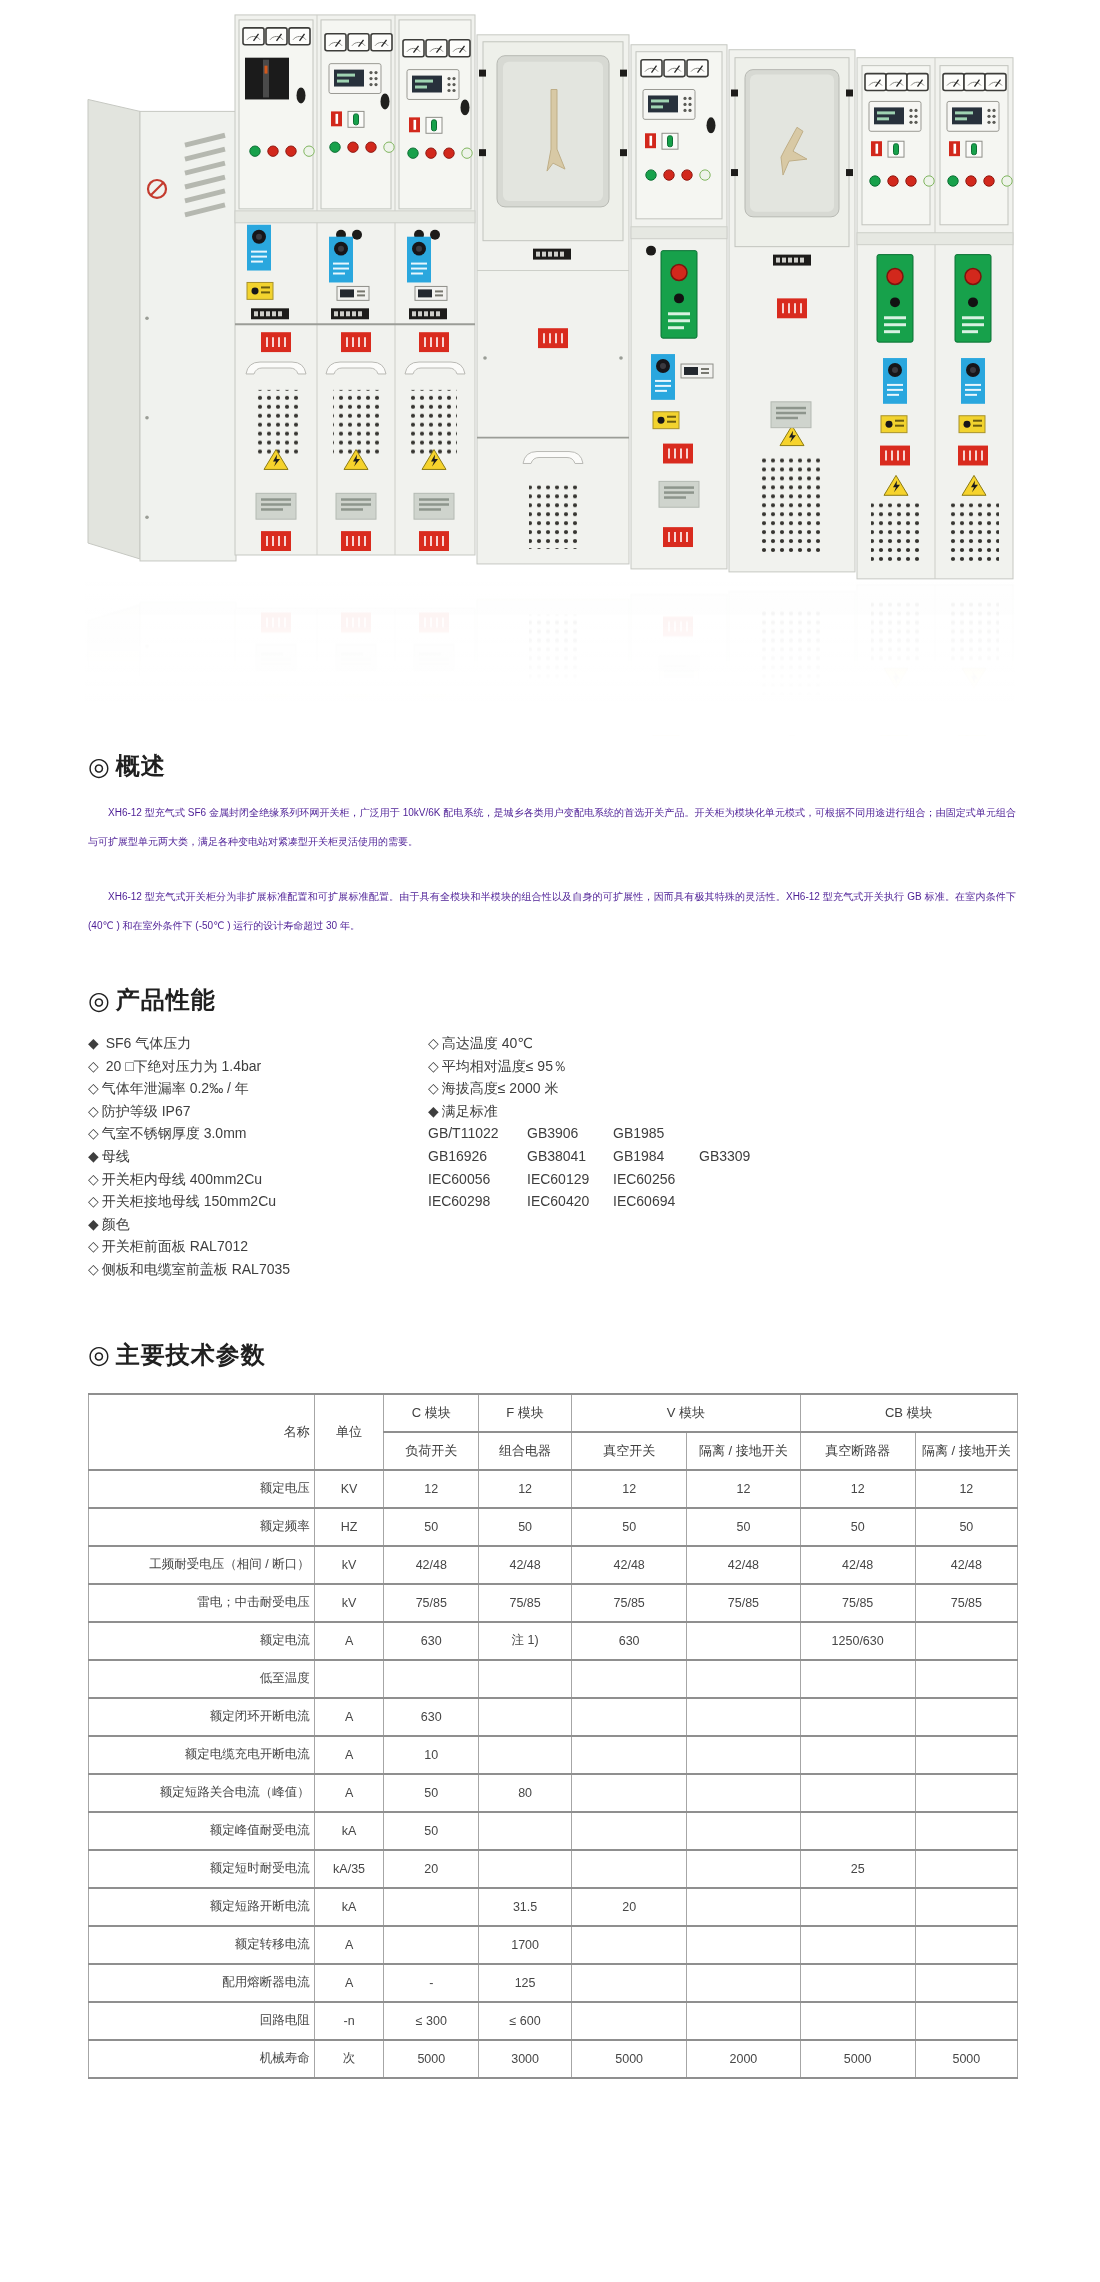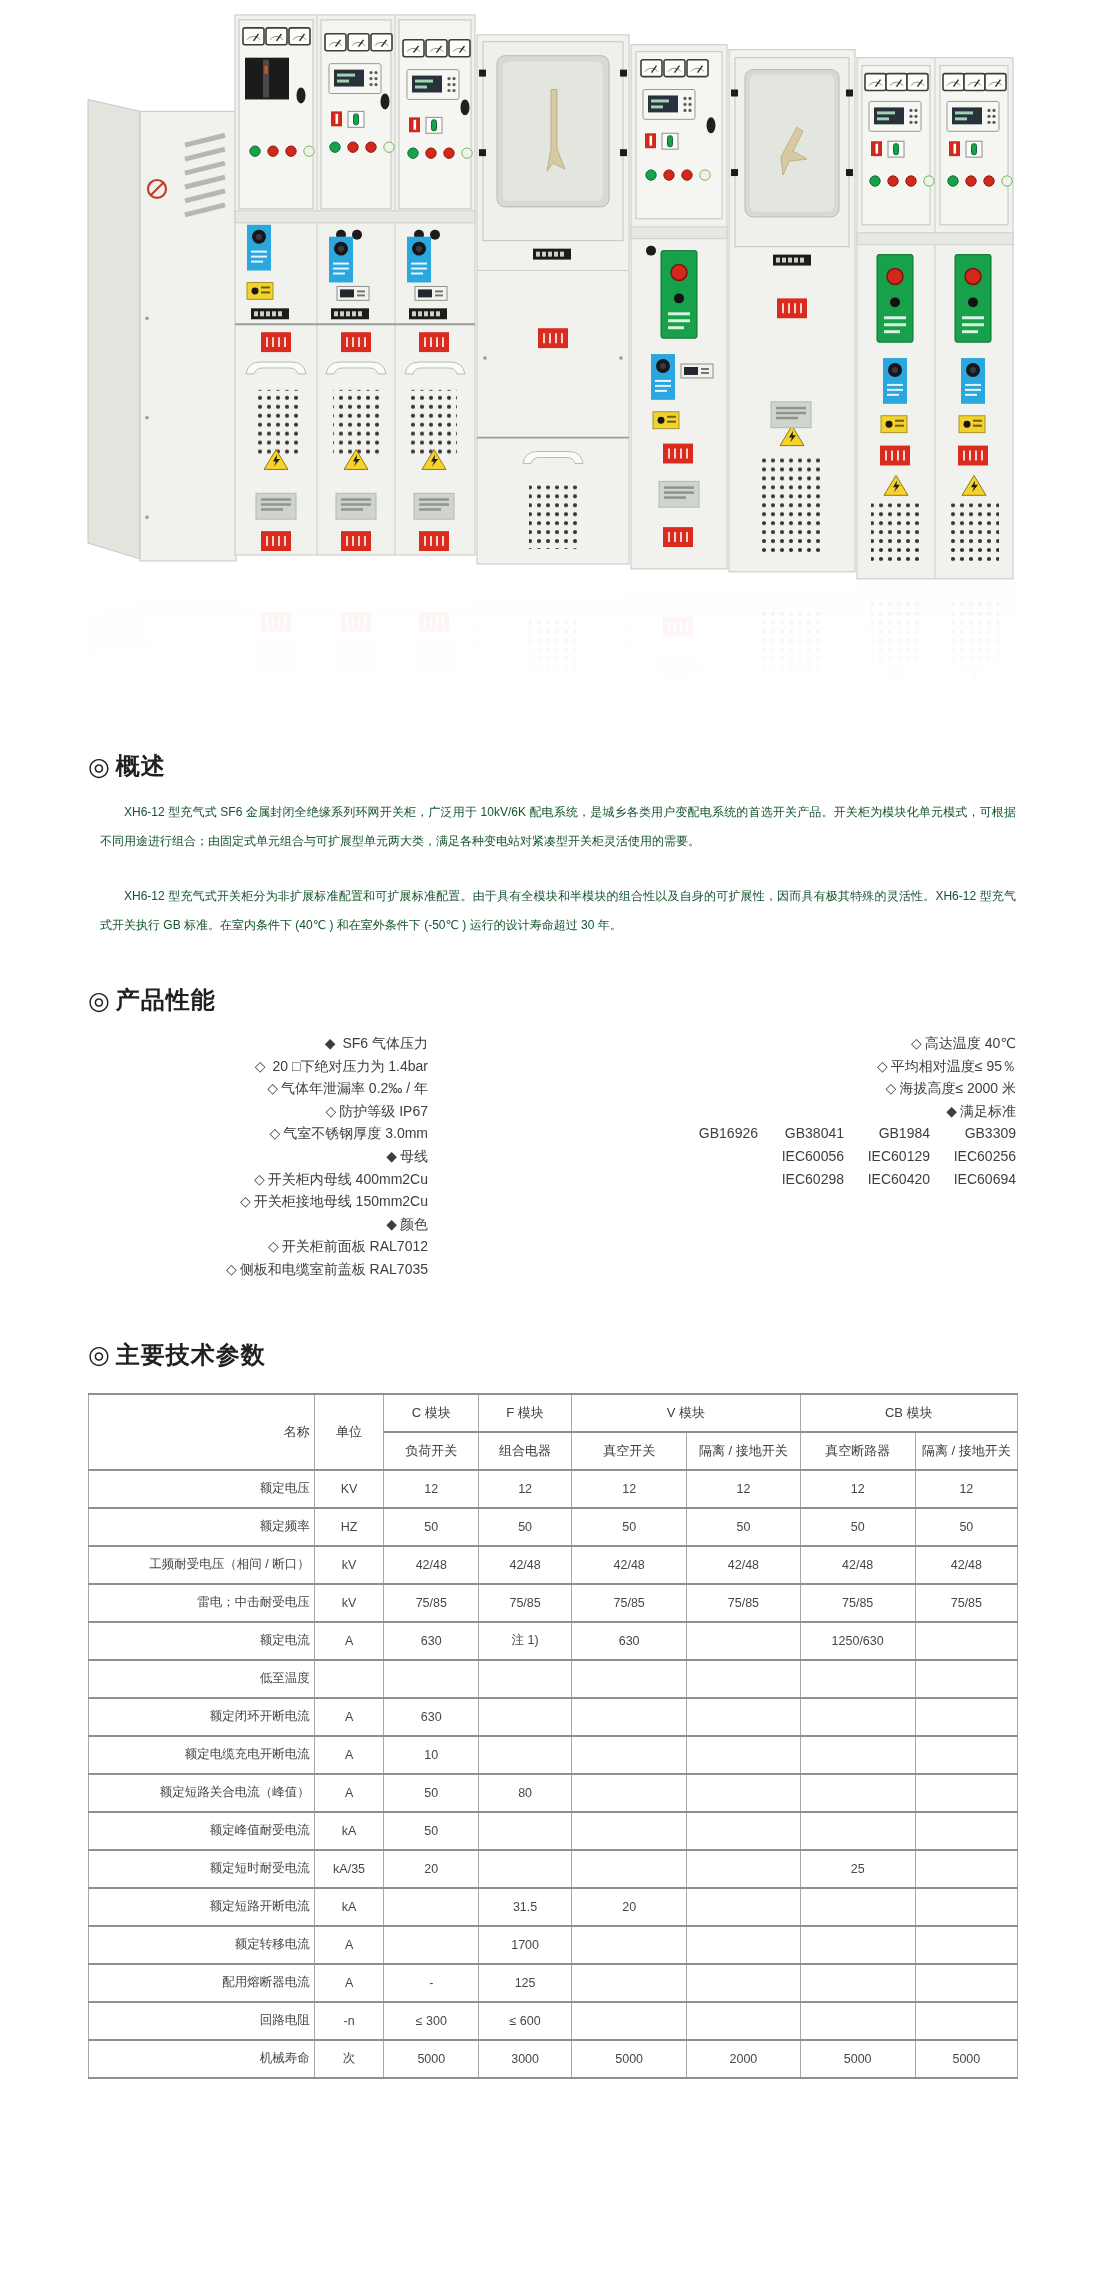--- a/index.html
+++ b/index.html
@@ -10,26 +10,26 @@
   }
   .hero{margin:0 0 6px 85px;width:930px;height:736px;}
   .content{margin-left:88px;width:928px;}
   h2.section{
     display:flex;align-items:center;gap:5px;
     font-size:24px;font-weight:700;color:#202020;
     letter-spacing:1px;margin:0 0 16px 0;
   }
   h2.section .sec-icon{font-size:25px;font-weight:400;line-height:1;}
   .para{
-    font-size:12px;line-height:29px;color:#14532d;
-    text-indent:2em;text-align:justify;margin:0 0 26px 12px;
+    font-size:10px;line-height:29px;color:#4c1d95;
+    text-indent:2em;text-align:justify;margin:0 0 26px 0;
   }
   .overview-sec{margin-top:14px;}
   .perf-sec{margin-top:44px;}
-  .perf-cols{display:flex;text-align:right;}
+  .perf-cols{display:flex;}
   .perf-col-l{width:340px;flex:0 0 340px;}
   .perf-col-r{flex:1;}
   .perf-item{font-size:14px;line-height:22.6px;color:#3e3e3e;white-space:nowrap;}
   .perf-item .bullet{margin-right:3px;}
   .std-row{font-size:14px;line-height:22.6px;color:#3e3e3e;white-space:nowrap;}
   .std-cell{display:inline-block;width:99px;}
   .std-cell:nth-child(n+2){width:86px;}
   .params-sec{margin-top:58px;}
   #param-table{
     width:930px;border-collapse:collapse;margin-top:22px;
@@ -379,20 +379,21 @@
           <div class="perf-item"><span class="bullet">◇</span><span class="perf-text">侧板和电缆室前盖板 RAL7035</span></div>
         </div>
       <div class="perf-col-r">
         <div id="perf-right">
             <div class="perf-item"><span class="bullet">◇</span><span class="perf-text">高达温度 40℃</span></div>
             <div class="perf-item"><span class="bullet">◇</span><span class="perf-text">平均相对温度≤ 95％</span></div>
             <div class="perf-item"><span class="bullet">◇</span><span class="perf-text">海拔高度≤ 2000 米</span></div>
             <div class="perf-item"><span class="bullet">◆</span><span class="perf-text">满足标准</span></div>
           </div>
         <div id="standards">
+            <div class="std-row"><span class="std-cell">GB/T11022</span><span class="std-cell">GB3906</span><span class="std-cell">GB1985</span></div>
             <div class="std-row"><span class="std-cell">GB16926</span><span class="std-cell">GB38041</span><span class="std-cell">GB1984</span><span class="std-cell">GB3309</span></div>
             <div class="std-row"><span class="std-cell">IEC60056</span><span class="std-cell">IEC60129</span><span class="std-cell">IEC60256</span></div>
             <div class="std-row"><span class="std-cell">IEC60298</span><span class="std-cell">IEC60420</span><span class="std-cell">IEC60694</span></div>
           </div>
       </div>
     </div>
   </section>
 
   <section class="params-sec">
     <h2 class="section">

